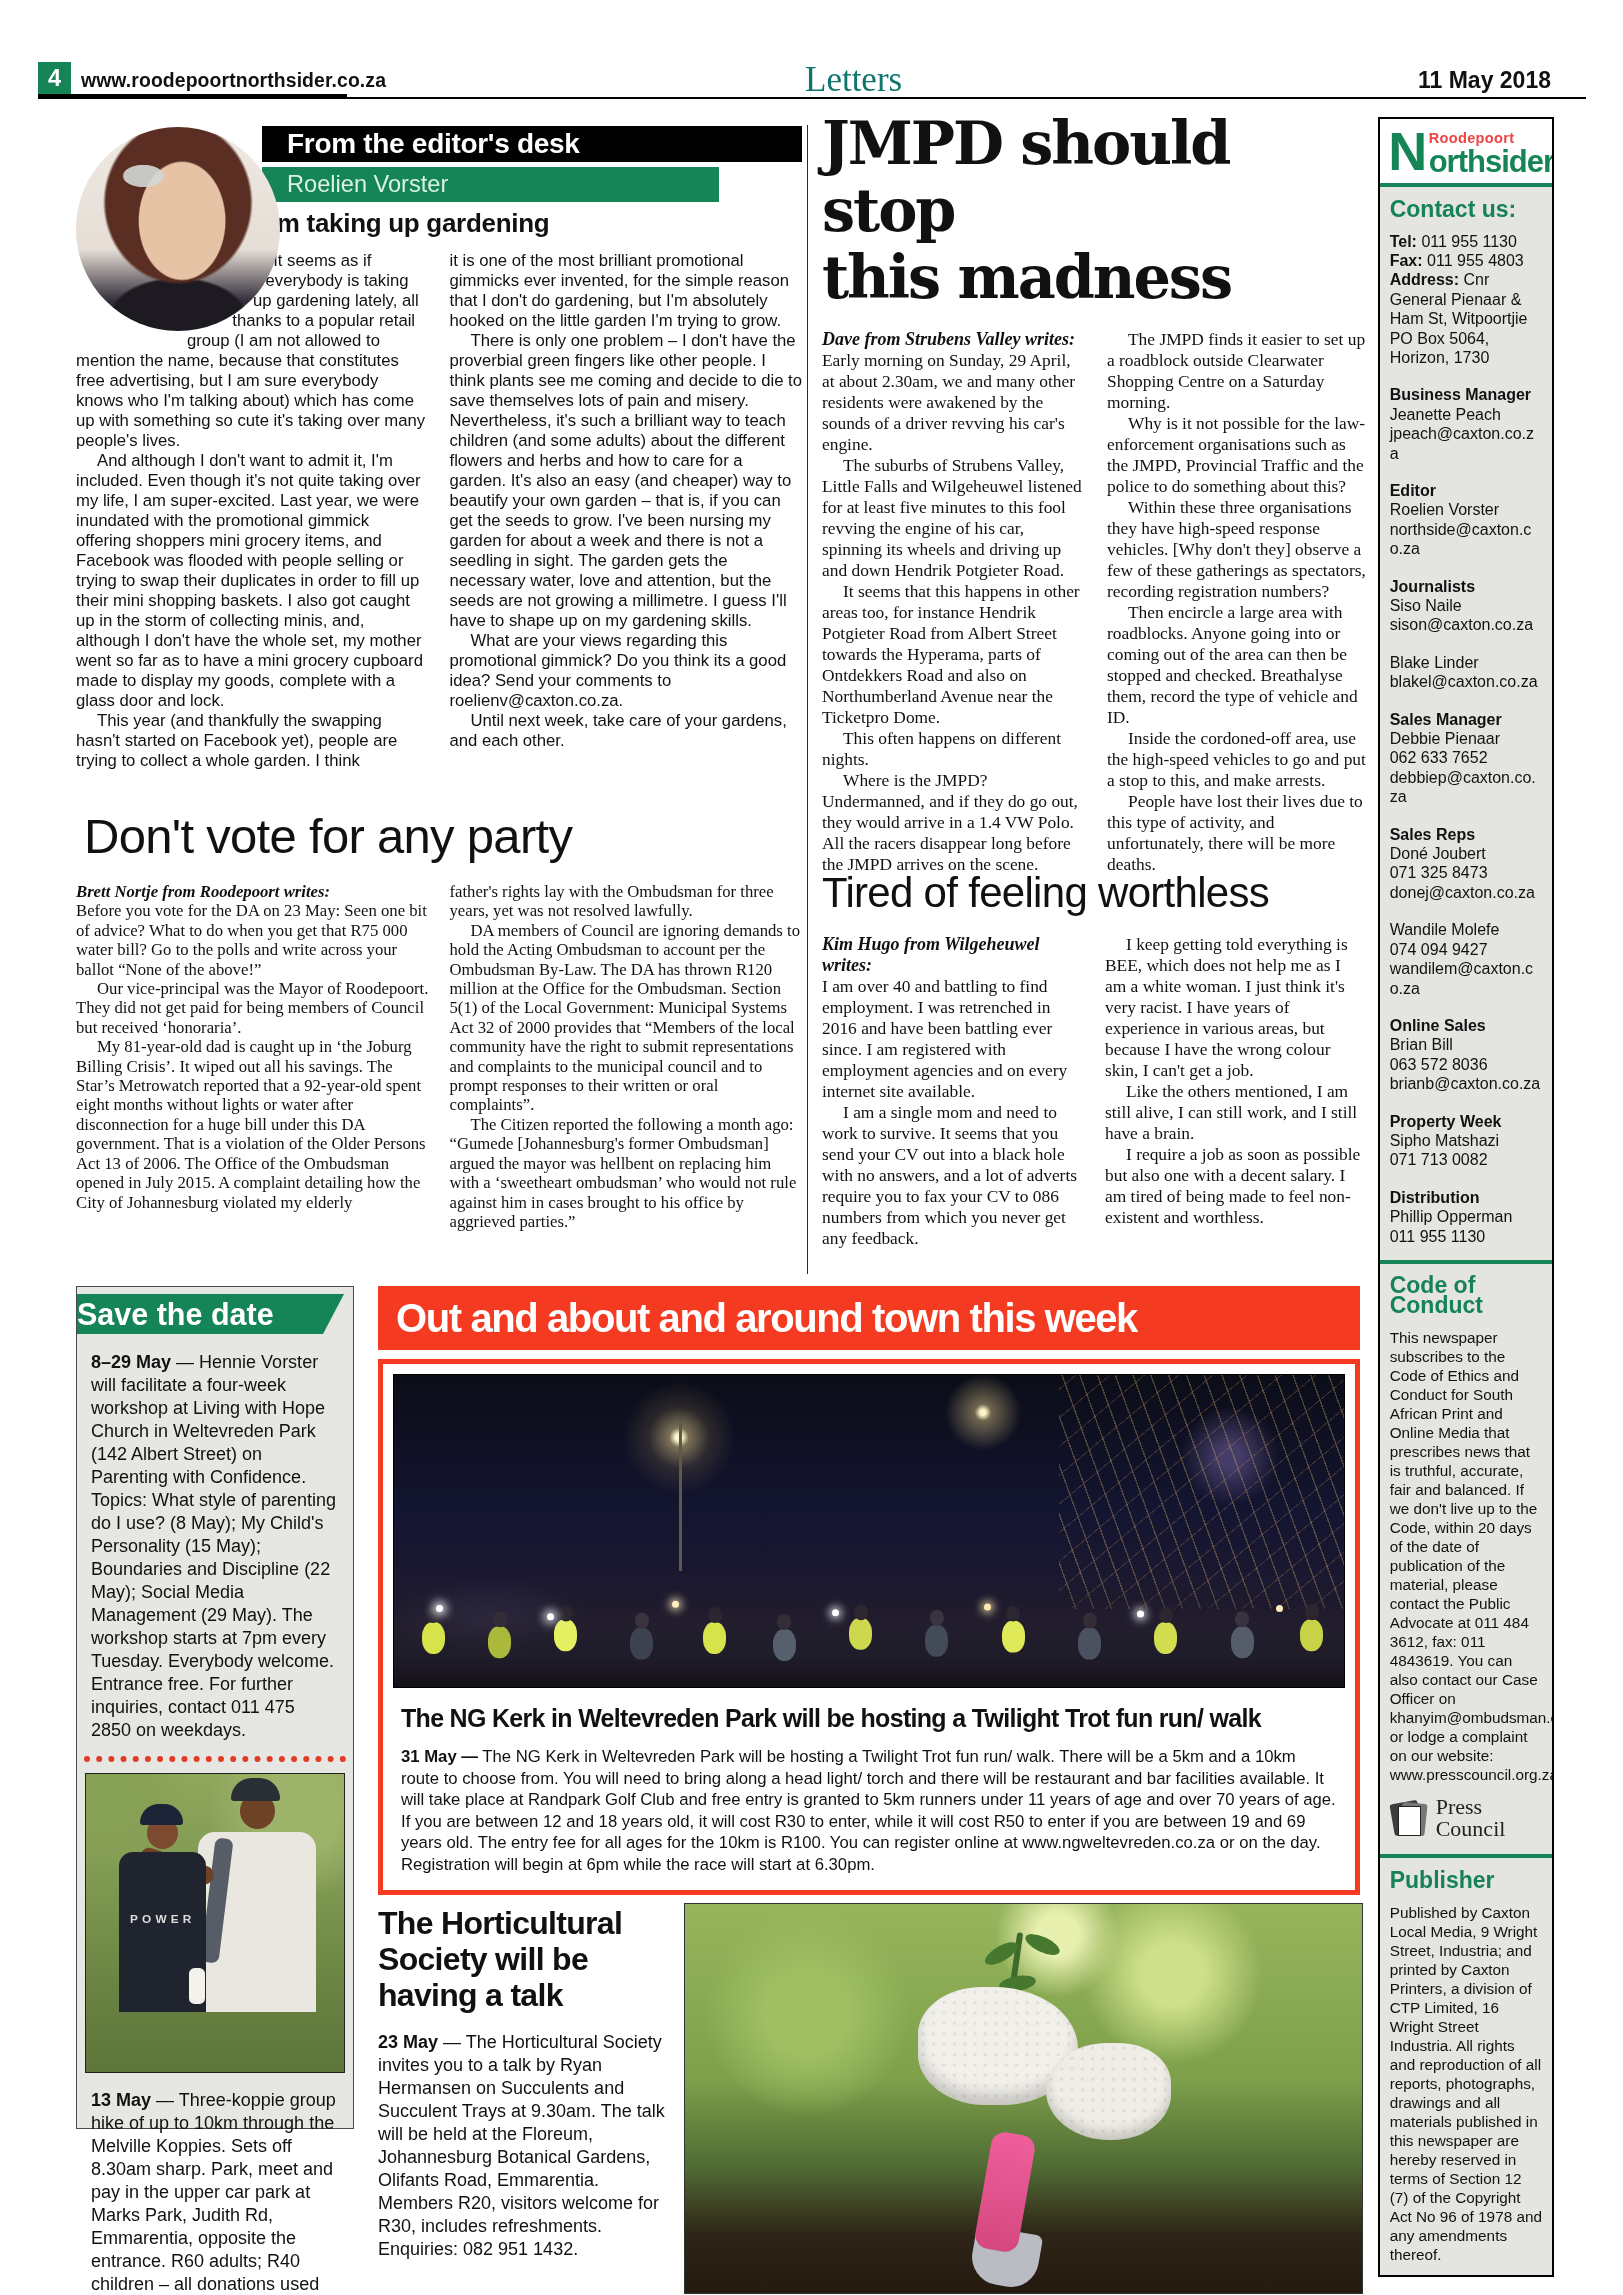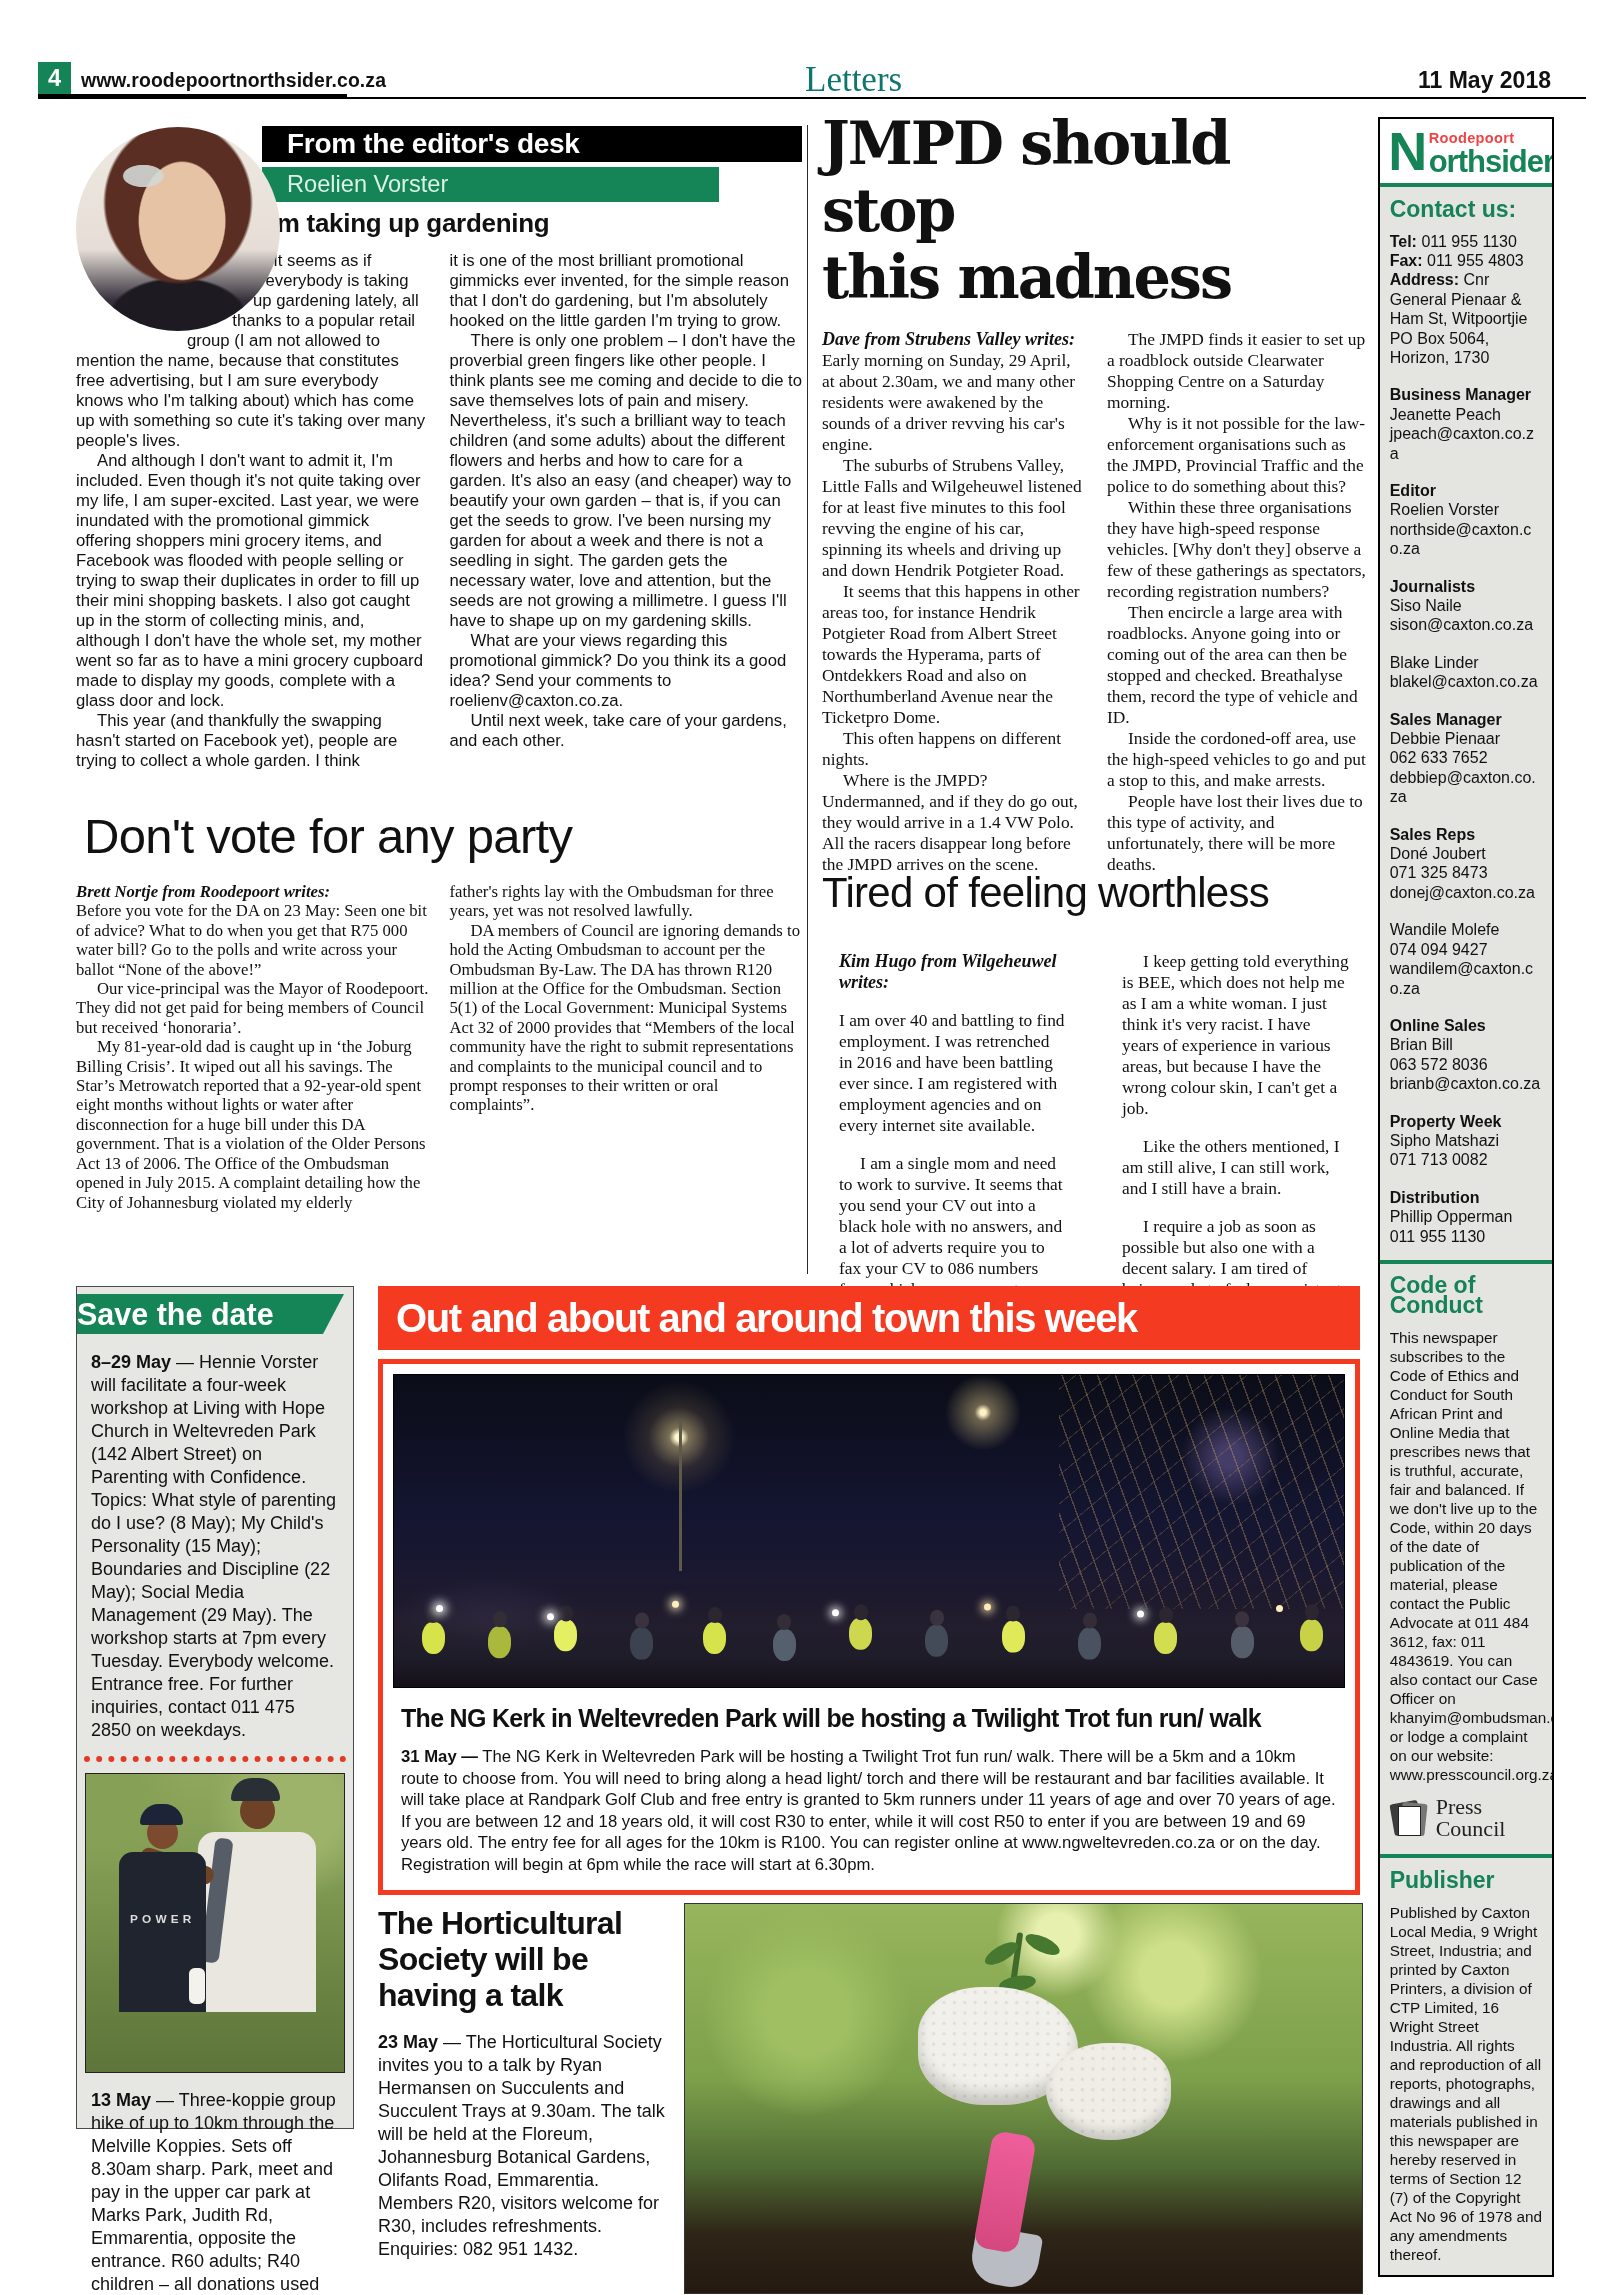--- a/index.html
+++ b/index.html
@@ -47,21 +47,21 @@
   .dontvote{position:absolute;left:76px;top:800px;width:726px;}
   .dontvote h2{margin:8px;font-size:49px;font-weight:400;letter-spacing:-0.7px;}
   .dv-cols{display:flex;gap:21px;margin-top:18px;}
   .dv-col{width:353px;}
   .dv-col p{margin:0;font-family:"Liberation Serif",serif;font-size:16.7px;line-height:19.4px;}
   
   .tired{position:absolute;left:822px;top:869px;width:546px;}
   .tired h2{margin:0;font-size:42px;font-weight:400;letter-spacing:-0.7px;}
   .ti-cols{display:flex;gap:22px;margin-top:16.7px;}
   .ti-col{width:261px;}
-  .ti-col p{margin:17px;}
+  .ti-col p{margin:0;}
   
   .savedate{position:absolute;left:76px;top:1286px;width:278px;height:843px;background:#e6e6e3;
             border:1.4px solid #4a4a4a;box-sizing:border-box;}
   .sd-banner{position:relative;margin:7px 30.5px 0 0;height:40px;background:#158457;color:#fff;
              font-size:30.5px;font-weight:bold;display:flex;align-items:center;}
   .sd-banner:after{content:"";position:absolute;right:-21px;top:0;border-top:40px solid #158457;border-right:21px solid transparent;}
   .sd-body{padding:16.7px 14px 0 14px;font-size:18px;line-height:23px;}
   .sd-body b{font-weight:bold;}
   .dotline{margin:14px 7px 0 7px;border-top:6.2px dotted #e23a25;}
   .hike-photo{position:relative;margin:11px 8.3px 0 8.3px;height:298px;border:1.4px solid #222;overflow:hidden;
@@ -222,20 +222,21 @@
     <div class="dv-cols">
       <div class="dv-col">
         <p class="byline">Brett Nortje from Roodepoort writes:</p>
         <p>Before you vote for the DA on 23 May: Seen one bit of advice? What to do when you get that R75 000 water bill? Go to the polls and write across your ballot “None of the above!”</p>
         <p class="ind">Our vice-principal was the Mayor of Roodepoort. They did not get paid for being members of Council but received ‘honoraria’.</p>
         <p class="ind">My 81-year-old dad is caught up in ‘the Joburg Billing Crisis’. It wiped out all his savings. The Star’s Metrowatch reported that a 92-year-old spent eight months without lights or water after disconnection for a huge bill under this DA government. That is a violation of the Older Persons Act 13 of 2006. The Office of the Ombudsman opened in July 2015. A complaint detailing how the City of Johannesburg violated my elderly</p>
       </div>
       <div class="dv-col">
         <p>father's rights lay with the Ombudsman for three years, yet was not resolved lawfully.</p>
         <p class="ind">DA members of Council are ignoring demands to hold the Acting Ombudsman to account per the Ombudsman By-Law. The DA has thrown R120 million at the Office for the Ombudsman. Section 5(1) of the Local Government: Municipal Systems Act 32 of 2000 provides that “Members of the local community have the right to submit representations and complaints to the municipal council and to prompt responses to their written or oral complaints”.</p>
+        <p class="ind">The Citizen reported the following a month ago: “Gumede [Johannesburg's former Ombudsman] argued the mayor was hellbent on replacing him with a ‘sweetheart ombudsman’ who would not rule against him in cases brought to his office by aggrieved parties.”</p>
       </div>
     </div>
   </div>
 
   <div class="tired">
     <h2>Tired of feeling worthless</h2>
     <div class="ti-cols serifbody">
       <div class="ti-col">
         <p class="byline">Kim Hugo from Wilgeheuwel writes:</p>
         <p>I am over 40 and battling to find employment. I was retrenched in 2016 and have been battling ever since. I am registered with employment agencies and on every internet site available.</p>

